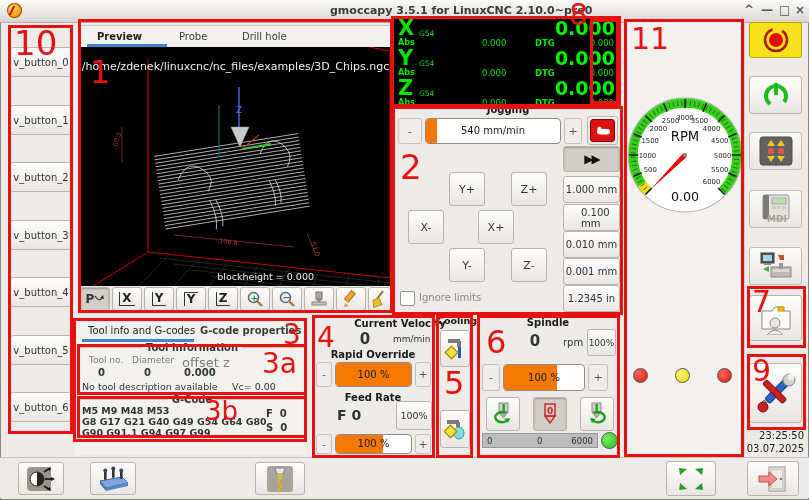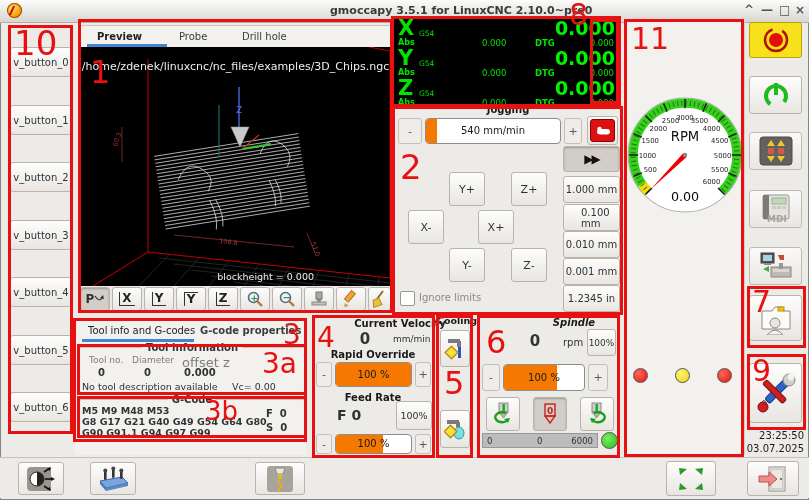--- a/index.html
+++ b/index.html
@@ -302,21 +302,21 @@
   </div>
   <div class="b" style="left:440px;top:410px;width:30px;height:38px;">
     <svg width="22" height="26" viewBox="0 0 22 26">
       <rect x="3" y="4" width="12" height="4" fill="#7a7a7a"></rect>
         <rect x="12" y="6" width="4" height="5" fill="#7a7a7a"></rect>
       <ellipse cx="15" cy="17" rx="5" ry="6" fill="#7adfe0" stroke="#2a9aa0"></ellipse>
       <rect x="2" y="11" width="9" height="9" fill="#f2e23c" stroke="#c08a10" stroke-width="1.4" transform="rotate(45 6.5 15.5)"></rect>
     </svg>
   </div>
 
-  <div class="lab" style="left:504px;top:317px;width:140px;font-style:italic;">Spindle</div>
+  <div class="lab" style="left:478px;top:317px;width:140px;">Spindle</div>
   <div class="abs" style="left:520px;top:332px;width:30px;text-align:center;font-size:15px;font-weight:bold;">0</div>
   <div class="abs" style="left:563px;top:337px;font-size:10px;">rpm</div>
   <div class="b" style="left:587px;top:329px;width:29px;height:27px;font-size:9px;">100%</div>
   <div class="flatb" style="left:482px;top:364px;width:18px;height:27px;">-</div>
   <div class="sl" style="left:503px;top:364px;width:82px;height:27px;">
     <div class="fl" style="width:66%;"></div>
     <div class="tx" style="top:7px;">100 %</div>
   </div>
   <div class="flatb" style="left:588px;top:364px;width:20px;height:27px;">+</div>
 

